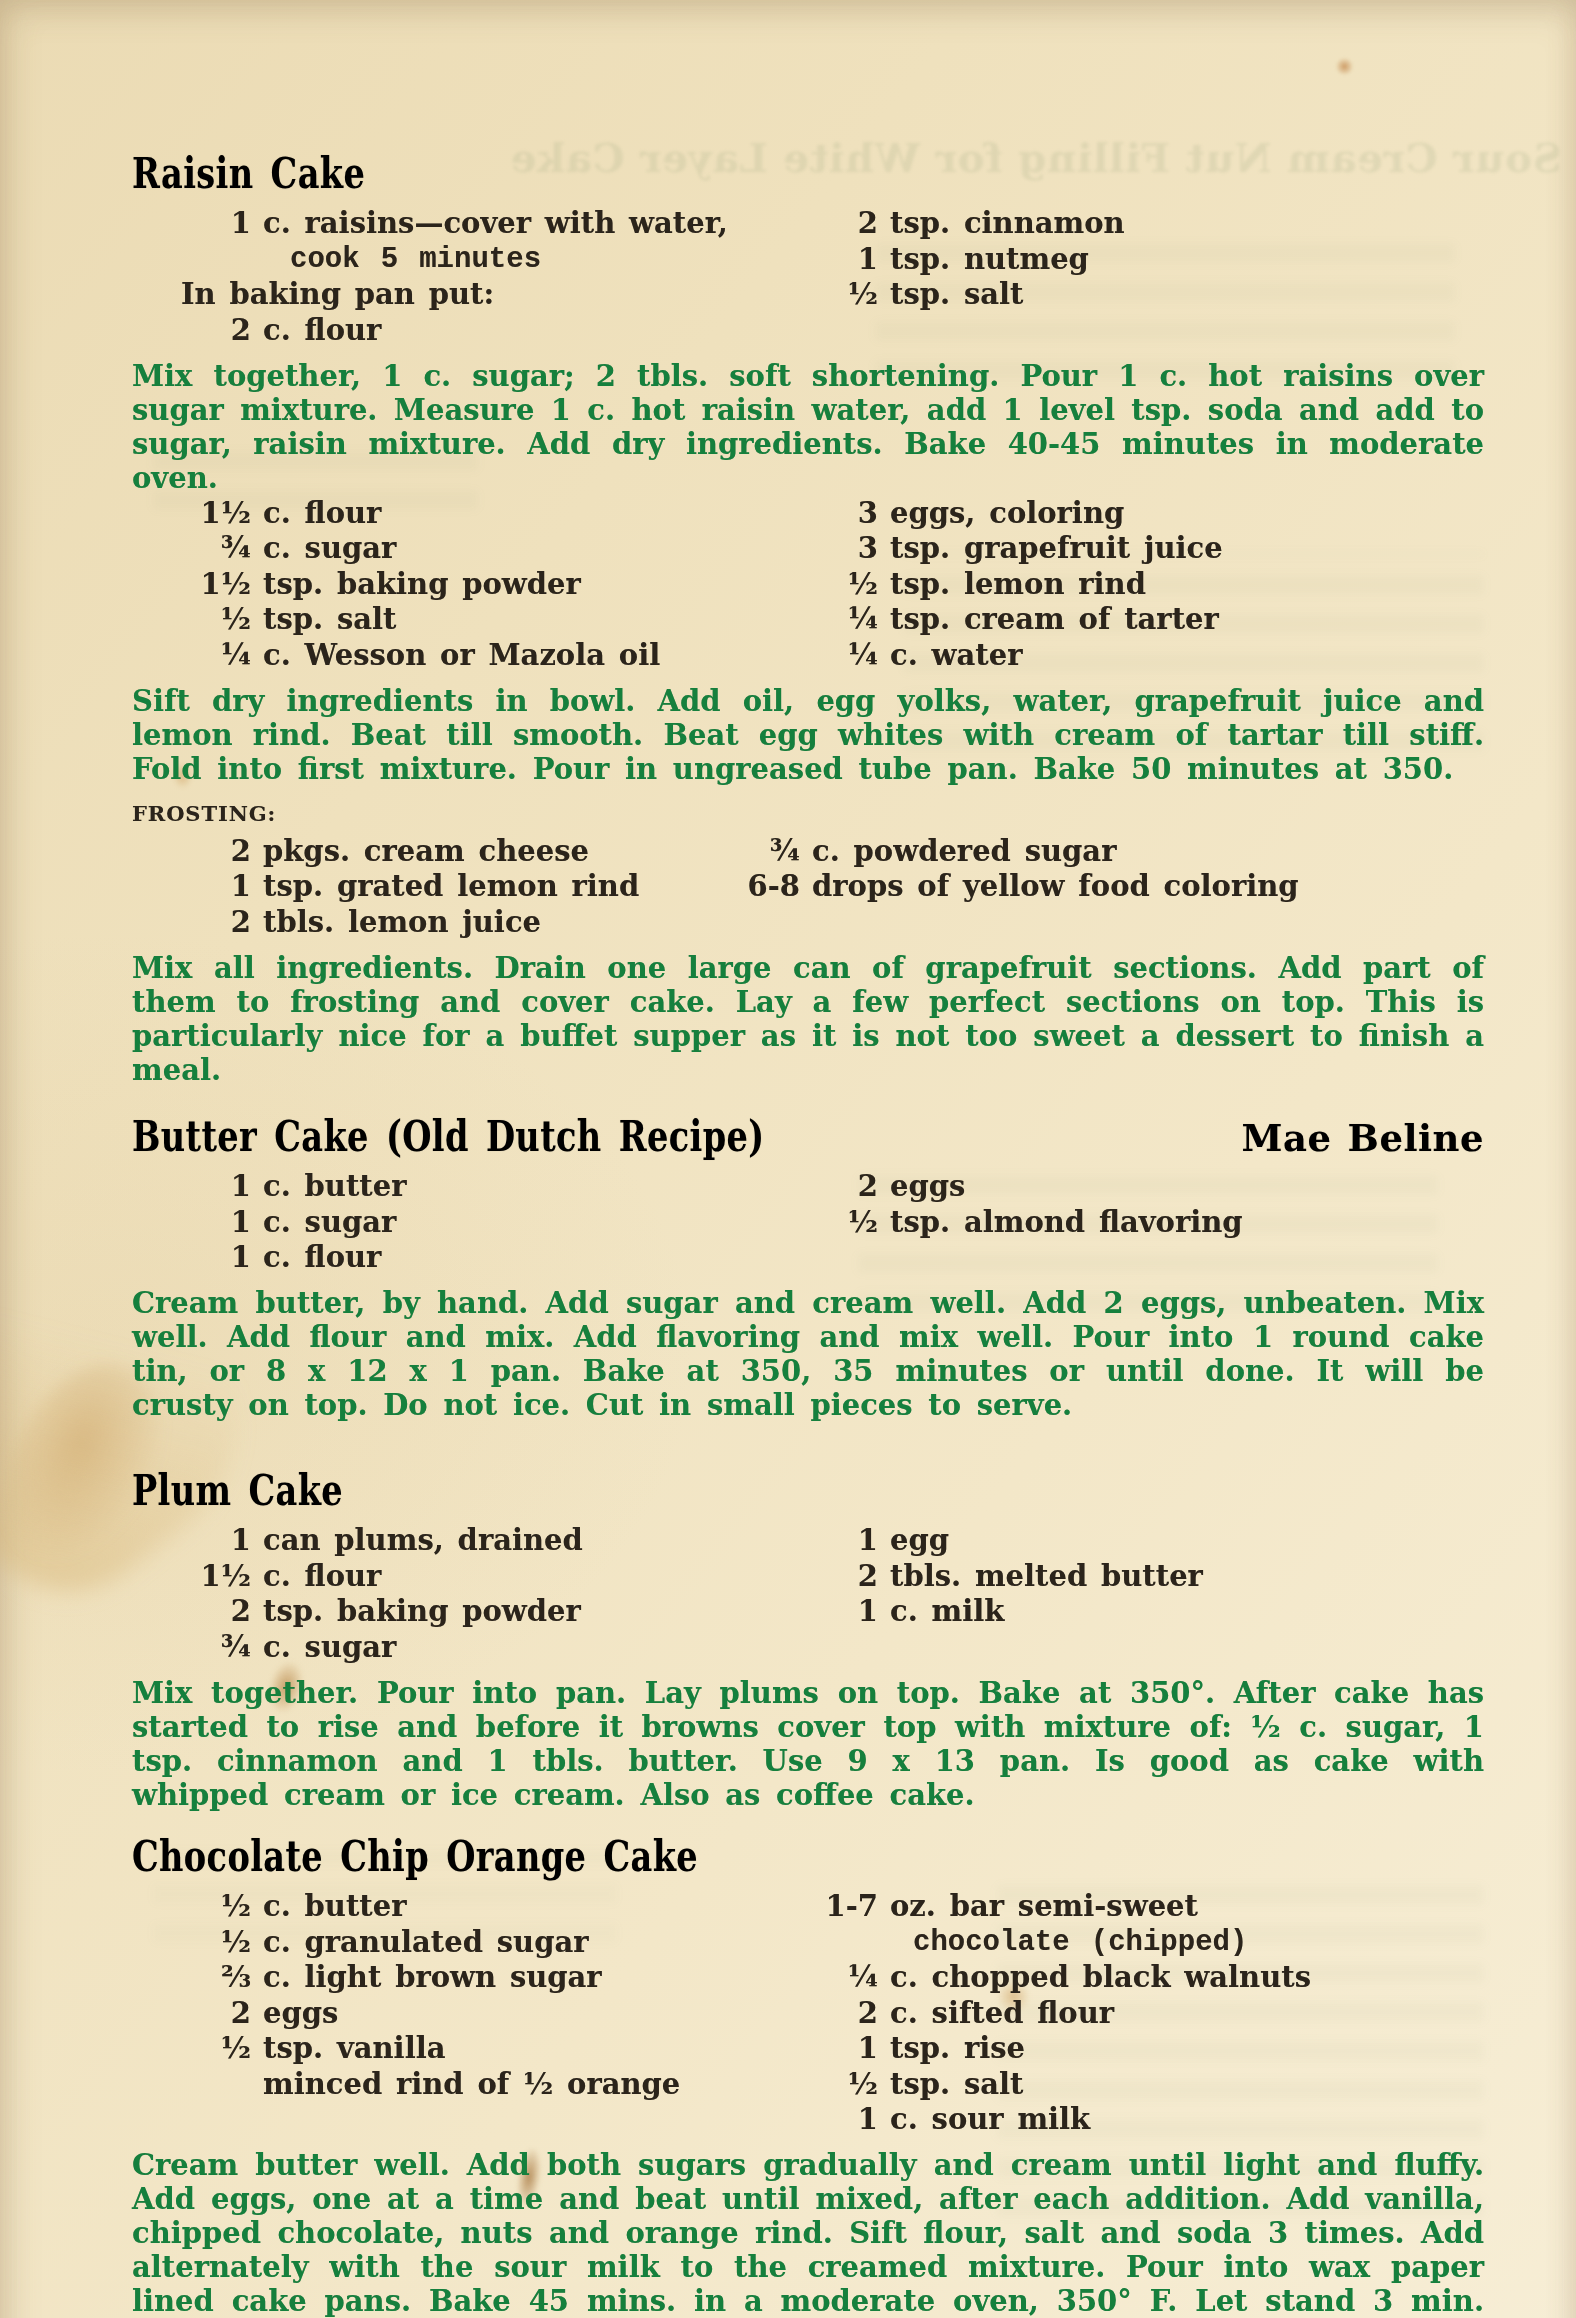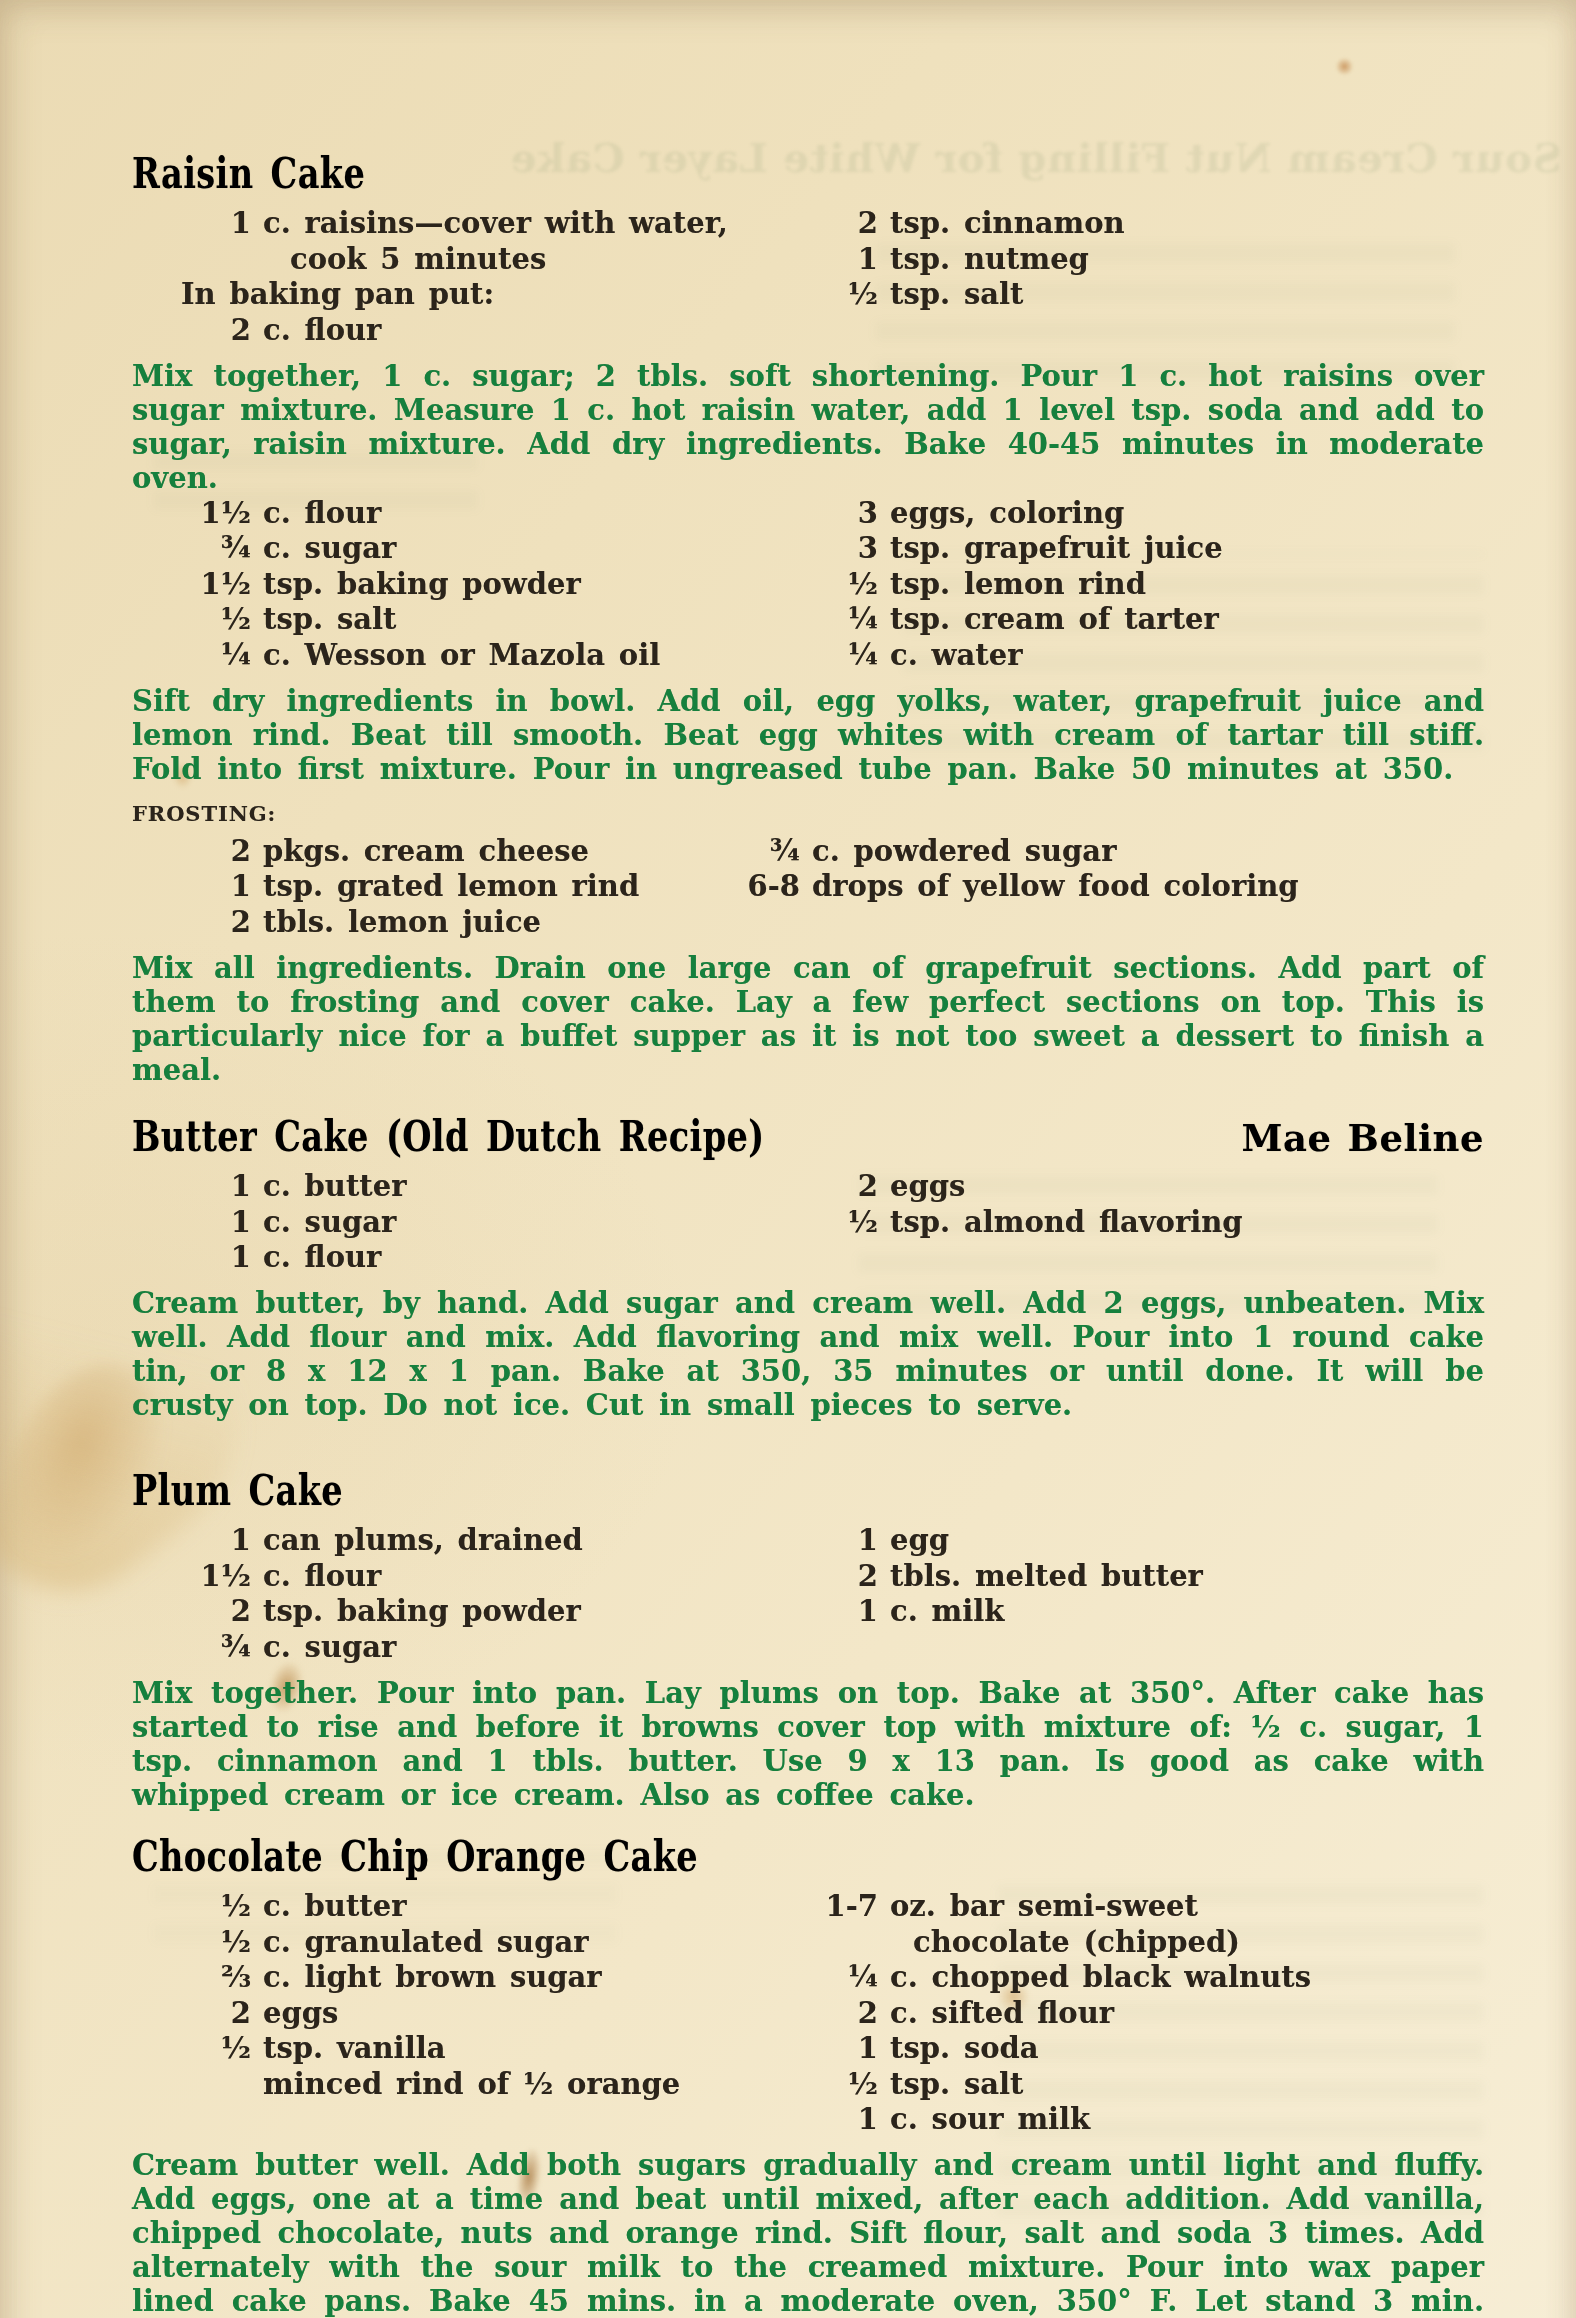--- a/index.html
+++ b/index.html
@@ -35,21 +35,21 @@
   .col-right{flex:1;}
   .ing-row{
     display:flex;font-size:29px;line-height:29px;font-weight:bold;
     margin-bottom:6.5px;color:#2b241b;word-spacing:3.7px;
     text-shadow:0 0 0.5px rgba(43,36,27,.35);
   }
   .amt{flex:none;width:70px;text-align:right;padding-right:12px;white-space:nowrap;}
   .col-right .amt{width:74px;}
   .ing-row.plain{padding-left:0;}
   .ing-row.cont{padding-left:82px;}
-  .ing-row.cont-deep{padding-left:109px;}
+  .ing-row.cont-deep{padding-left:109px;font-family:Liberation Mono, monospace;}
   .para{
     font-size:29px;line-height:34px;font-weight:bold;text-align:justify;
     word-spacing:5.6px;color:#15803d;margin:7.4px 0 0 0;
     text-shadow:0 0 0.5px rgba(46,40,32,.3);
   }
   .sublabel{
     font-size:21px;line-height:29px;font-weight:bold;letter-spacing:0.9px;
     margin:13px 0 9.3px 0;color:#2b241b;text-shadow:0 0 0.5px rgba(43,36,27,.35);
   }
   
@@ -355,21 +355,21 @@
             <div class="ing-row">
               <span class="amt">¼</span>
               <span class="rest">c. chopped black walnuts</span>
             </div>
             <div class="ing-row">
               <span class="amt">2</span>
               <span class="rest">c. sifted flour</span>
             </div>
             <div class="ing-row">
               <span class="amt">1</span>
-              <span class="rest">tsp. soda</span>
+              <span class="rest">tsp. rise</span>
             </div>
             <div class="ing-row">
               <span class="amt">½</span>
               <span class="rest">tsp. salt</span>
             </div>
             <div class="ing-row">
               <span class="amt">1</span>
               <span class="rest">c. sour milk</span>
             </div>
           </div>

